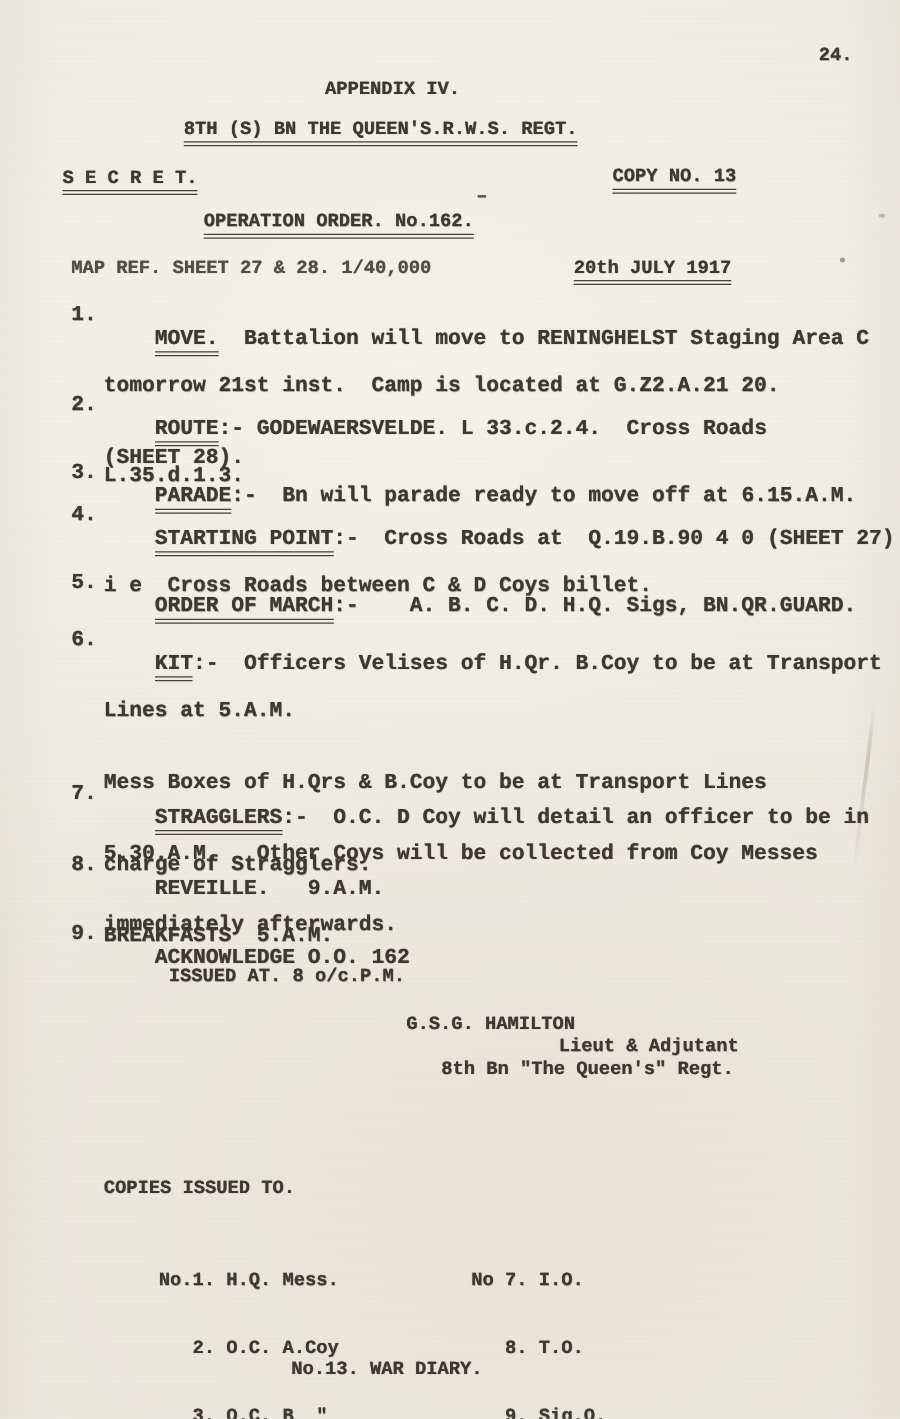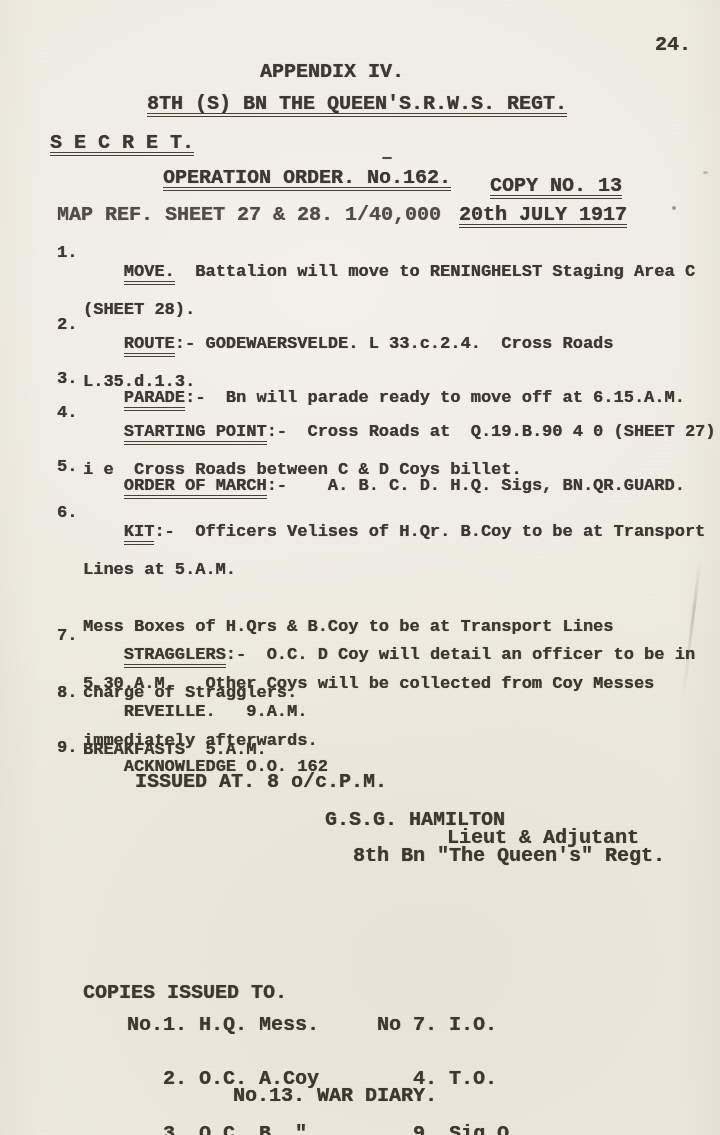--- a/index.html
+++ b/index.html
@@ -13,21 +13,21 @@
     position:absolute;inset:0;
     background:
       radial-gradient(ellipse 900px 700px at 45% 25%, rgba(255,255,255,0.35), rgba(255,255,255,0) 70%),
       radial-gradient(ellipse 800px 600px at 60% 85%, rgba(221,215,198,0.35), rgba(221,215,198,0) 75%),
       linear-gradient(90deg, rgba(214,208,192,0.25) 0%, rgba(255,255,255,0) 6%, rgba(255,255,255,0) 94%, rgba(214,208,192,0.3) 100%),
       repeating-linear-gradient(0deg, rgba(205,199,183,0.06) 0px, rgba(255,255,255,0.04) 2px, rgba(205,199,183,0.06) 4px),
       #edeadf;
   }
   .t{
     position:absolute;white-space:pre;
-    font-size:20px;line-height:19px;font-weight:700;
+    font-size:15px;line-height:19px;font-weight:700;
     color:#3d3830;
     text-shadow:0 0 0.7px rgba(61,56,48,0.75), 0.4px 0.4px 0.4px rgba(61,56,48,0.35);
   }
   .u{border-bottom:4px double #464037;padding-bottom:0px;}
   .faded{opacity:0.88;}
   .item{position:absolute;left:57px;display:flex;align-items:flex-start;
     font-size:17px;line-height:19px;font-weight:700;color:#3d3830;
     text-shadow:0 0 0.7px rgba(61,56,48,0.75), 0.4px 0.4px 0.4px rgba(61,56,48,0.35);
     white-space:pre;}
   .item .num{width:26px;flex:none;}
@@ -45,30 +45,31 @@
 <div class="paper"></div>
 
 <div class="crease"></div>
 <div class="speck" style="left:672px;top:206px;width:4px;height:4px;background:rgba(90,83,70,0.55);"></div>
 <div class="speck" style="left:703px;top:171px;width:5px;height:3px;background:rgba(120,112,96,0.4);"></div>
 
 <div class="t" style="left:655px;top:35px;">24.</div>
 <div class="t" style="left:260px;top:62px;">APPENDIX IV.</div>
 <div class="t u" style="left:119px;top:94px;margin-left:28px;">8TH (S) BN THE QUEEN'S.R.W.S. REGT.</div>
 <div class="t u" style="left:50px;top:133px;">S E C R E T.</div>
-<div class="t u" style="left:490px;top:132px;margin-top:44px;">COPY NO. 13</div>
+<div class="t u" style="left:490px;top:132px;">COPY NO. 13</div>
 <div class="t faded" style="left:381px;top:148px;">–</div>
 <div class="t u" style="left:163px;top:168px;">OPERATION ORDER. No.162.</div>
 <div class="t faded" style="left:57px;top:205px;">MAP REF. SHEET 27 &amp; 28. 1/40,000</div>
 <div class="t u" style="left:459px;top:205px;">20th JULY 1917</div>
 
 <div class="item" style="top:243px;">
   <span class="num">1.</span>
   <span class="body">
     <span><span class="u">MOVE.</span><span>  Battalion will move to RENINGHELST Staging Area C</span></span>
+    <div>tomorrow 21st inst.  Camp is located at G.Z2.A.21 20.</div>
     <div>(SHEET 28).</div>
   </span>
 </div>
 
 <div class="item" style="top:315px;">
   <span class="num">2.</span>
   <span class="body">
     <span><span class="u">ROUTE</span><span>:-</span><span> GODEWAERSVELDE. L 33.c.2.4.  Cross Roads</span></span>
     <div>L.35.d.1.3.</div>
   </span>
@@ -129,33 +130,33 @@
     <span><span>ACKNOWLEDGE O.O. 162</span></span>
   </span>
 </div>
 
 <div class="t" style="left:135px;top:772px;">ISSUED AT. 8 o/c.P.M.</div>
 
 <div class="t" style="left:325px;top:810px;">G.S.G. HAMILTON</div>
 <div class="t" style="left:447px;top:828px;">Lieut &amp; Adjutant</div>
 <div class="t" style="left:353px;top:846px;">8th Bn "The Queen's" Regt.</div>
 
-<div class="t" style="left:83px;top:941px;margin-top:42px;">COPIES ISSUED TO.</div>
+<div class="t" style="left:83px;top:941px;">COPIES ISSUED TO.</div>
 
 <div class="t" style="left:127px;top:979px;line-height:18.3px;">
   <div>No.1. H.Q. Mess.</div>
   <div>   2. O.C. A.Coy</div>
   <div>   3. O.C. B  "</div>
   
   
   
 </div>
 
 <div class="t" style="left:377px;top:979px;line-height:18.3px;">
   <div>No 7. I.O.</div>
-  <div>   4. T.O.</div>
+  <div>   8. T.O.</div>
   <div>   9. Sig.O.</div>
   
   
   
 </div>
 
 <div class="t" style="left:233px;top:1086px;">No.13. WAR DIARY.</div>
 
 </body></html>

